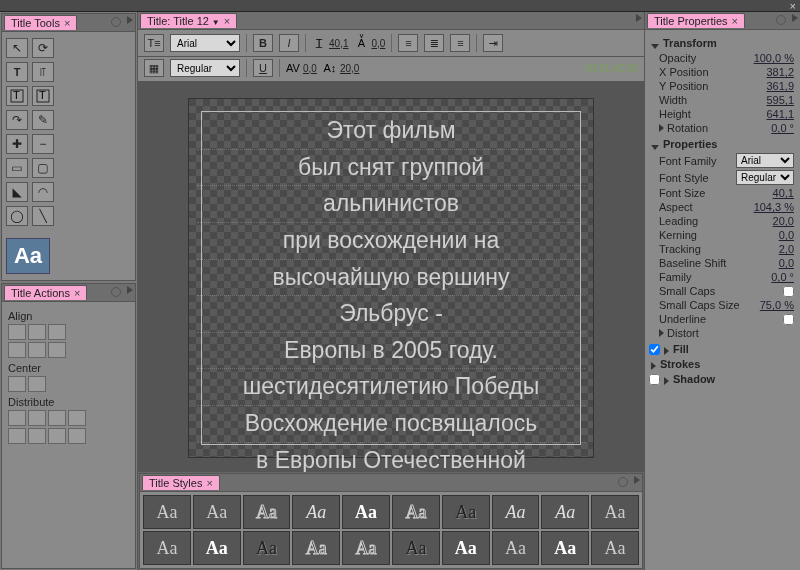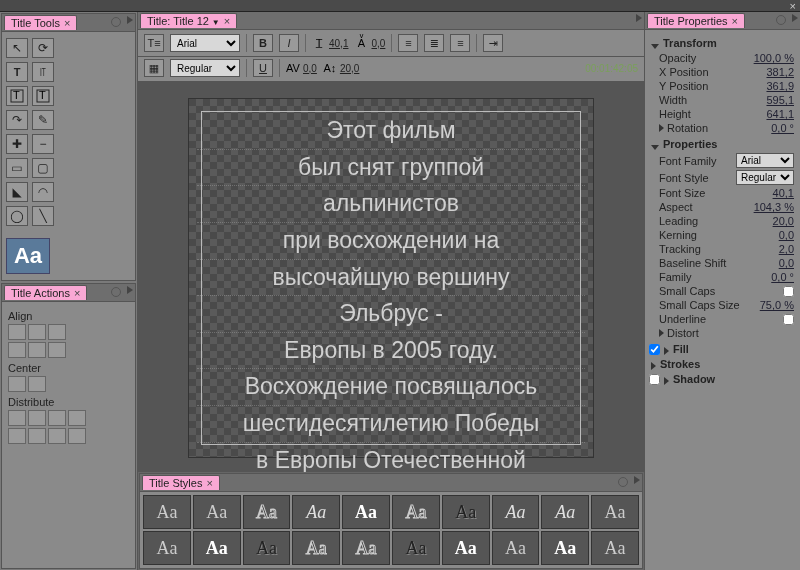--- a/index.html
+++ b/index.html
@@ -206,22 +206,22 @@
     <div class="canvas-area">
       <div class="canvas">
         <div class="safe-outer"></div>
         <div class="canvas-line">Этот фильм</div>
         <div class="canvas-line">был снят группой</div>
         <div class="canvas-line">альпинистов</div>
         <div class="canvas-line">при восхождении на</div>
         <div class="canvas-line">высочайшую вершину</div>
         <div class="canvas-line">Эльбрус -</div>
         <div class="canvas-line">Европы в 2005 году.</div>
+        <div class="canvas-line">шестидесятилетию Победы</div>
         <div class="canvas-line">Восхождение посвящалось</div>
-        <div class="canvas-line">шестидесятилетию Победы</div>
         <div class="canvas-line">в Европы Отечественной</div>
       </div>
     </div>
 
     <div class="panel styles-panel">
       <div class="panel-tabbar">
         <div class="panel-tab"><span>Title Styles</span><span class="tab-x">×</span></div>
         <div class="circ"></div>
         <div class="flyout"></div>
       </div>

